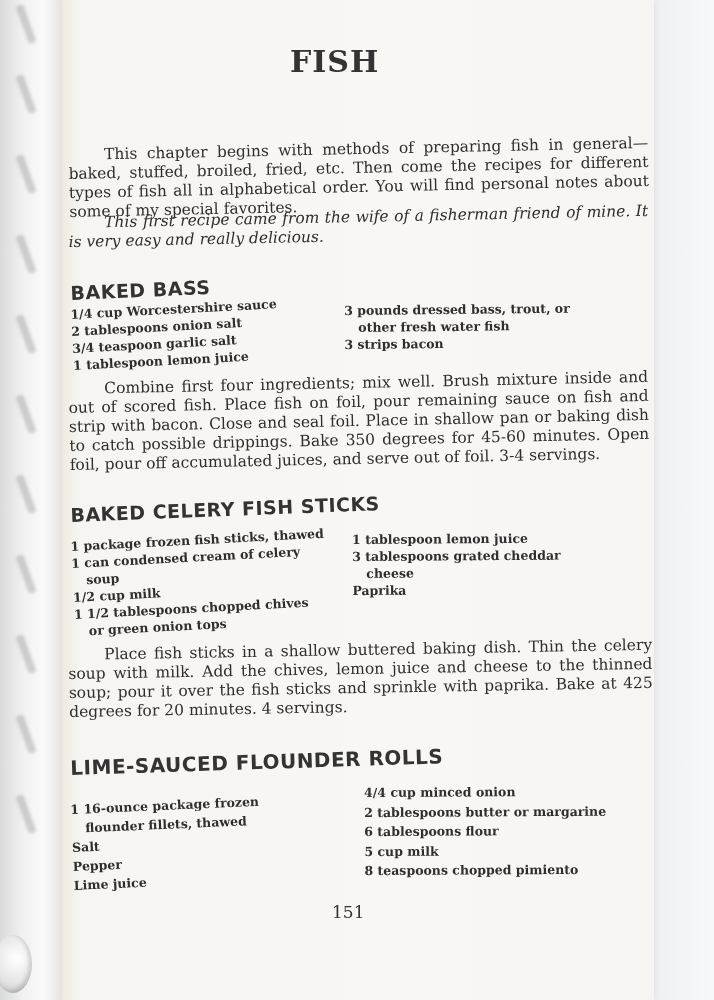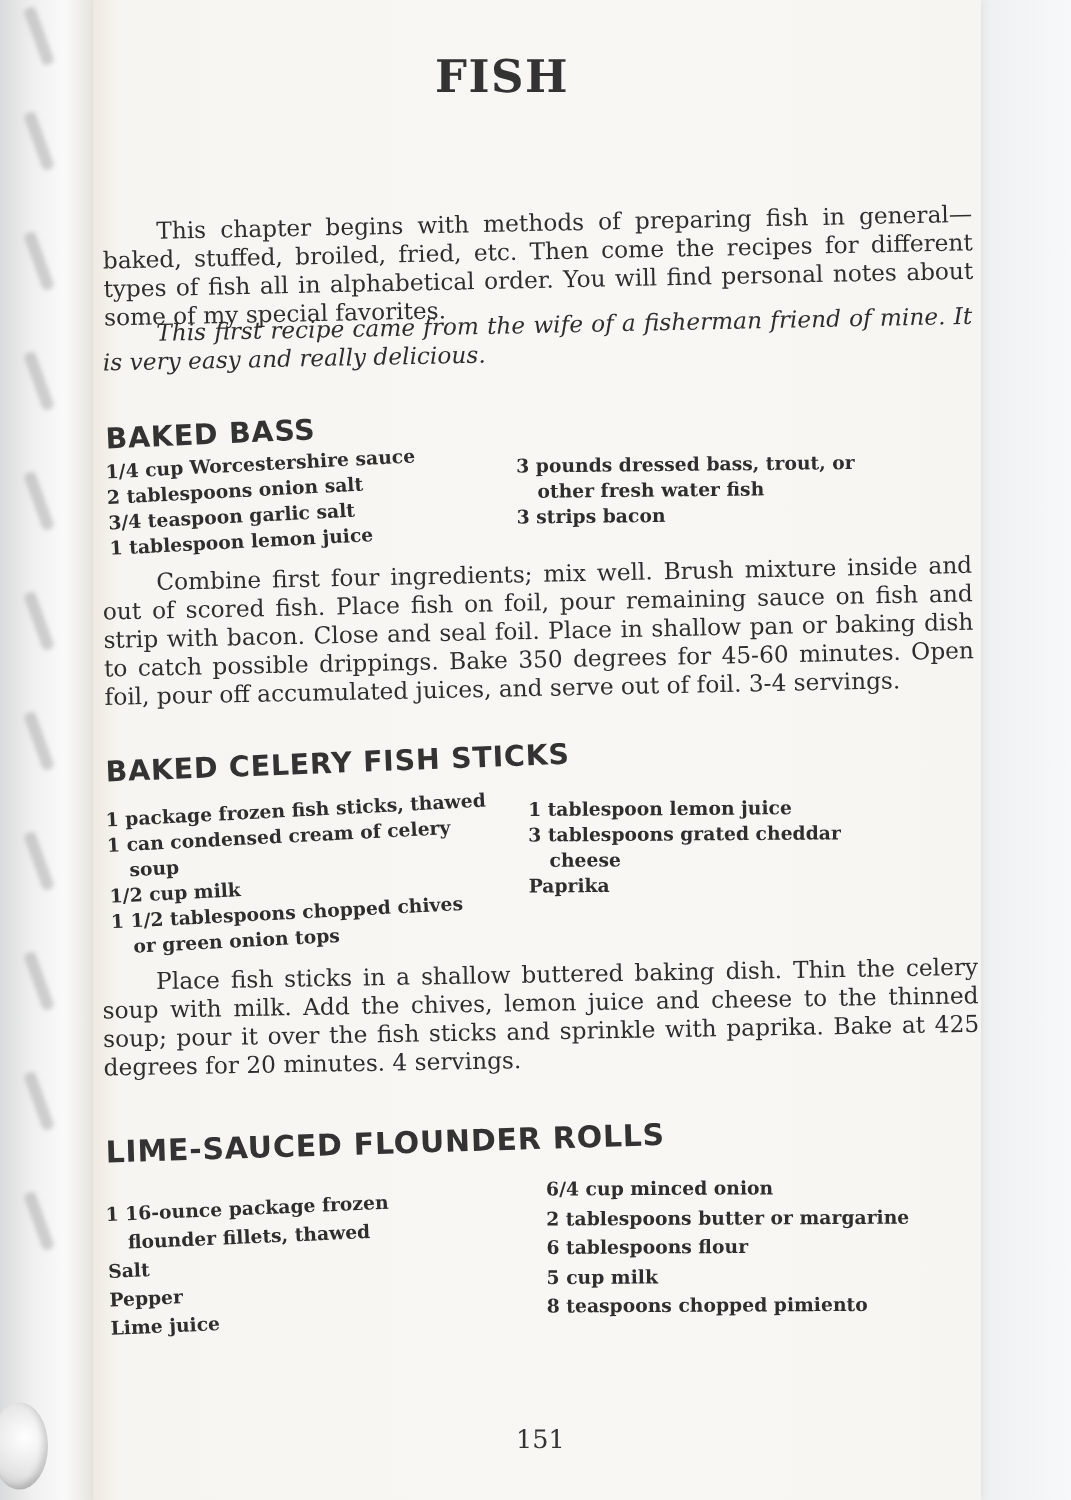--- a/index.html
+++ b/index.html
@@ -29,21 +29,21 @@
     }
     .page {
       position: absolute; left: 62px; top: 0; width: 592px; height: 1000px;
       background: linear-gradient(90deg, #efe9e1 0px, #f7f5f1 18px, #f8f7f4 60%, #f6f5f2 100%);
       box-shadow: 2px 0 6px rgba(0,0,0,0.06);
     }
     .content {
       position: absolute; left: 64px; top: 0; width: 590px; color: #2b2b2b;
     }
     .chapter-title {
-      position: absolute; left: 226px; top: 34px;
+      position: absolute; left: 226px; top: 44px;
       font-family: "DejaVu Serif", serif; font-weight: bold; font-size: 30px;
       letter-spacing: 1px; color: #333;
     }
     .intro, .note, .method {
       position: absolute; font-size: 15.5px; line-height: 19px; color: #2e2e2e;
       text-align: justify;
     }
     .intro p, .method p { margin: 0; }
     .indent { text-indent: 36px; }
     .intro { left: 4px; top: 146px; width: 580px; transform: rotate(-1.2deg); transform-origin: left top; }
@@ -52,21 +52,21 @@
       position: absolute; font-family: "DejaVu Sans", sans-serif; font-weight: bold;
       font-size: 19px; letter-spacing: 0.5px; color: #333; transform-origin: left top;
     }
     .ing-col {
       position: absolute; font-family: "DejaVu Serif", serif; font-weight: bold;
       font-size: 12.5px; line-height: 17px; color: #2e2e2e; transform-origin: left top;
     }
     .ing-col .item { white-space: nowrap; }
     .ing-col .item.cont { padding-left: 14px; }
     .page-number {
-      position: absolute; left: 280px; top: 902px; font-size: 17px; color: #333; margin-top: 48px;
+      position: absolute; left: 268px; top: 902px; font-size: 17px; color: #333;
     }
   </style>
 </head>
 <body>
 
 <div class="backdrop-right"></div>
 
 <div class="left-page">
   <div class="ghost" style="top:20px;"></div>
   <div class="ghost" style="top:90px;"></div>
@@ -133,21 +133,21 @@
 
   <div class="recipe-title" style="left:6px; top:756px; transform:rotate(-1.8deg); font-size:20px;">LIME-SAUCED FLOUNDER ROLLS</div>
   <div class="ing-col" style="left:6px; top:800px; transform:rotate(-2.5deg); line-height:19px;">
     <div class="item">1 16-ounce package frozen</div>
     <div class="item cont">flounder fillets, thawed</div>
     <div class="item">Salt</div>
     <div class="item">Pepper</div>
     <div class="item">Lime juice</div>
   </div>
   <div class="ing-col" style="left:300px; top:783px; transform:rotate(-0.3deg); line-height:19.5px;">
-    <div class="item">6/4 cup minced onion</div>
+    <div class="item">4/4 cup minced onion</div>
     <div class="item">2 tablespoons butter or margarine</div>
     <div class="item">6 tablespoons flour</div>
     <div class="item">5 cup milk</div>
     <div class="item">8 teaspoons chopped pimiento</div>
   </div>
 
   <div class="page-number">151</div>
 </div>
 
 </body></html>

